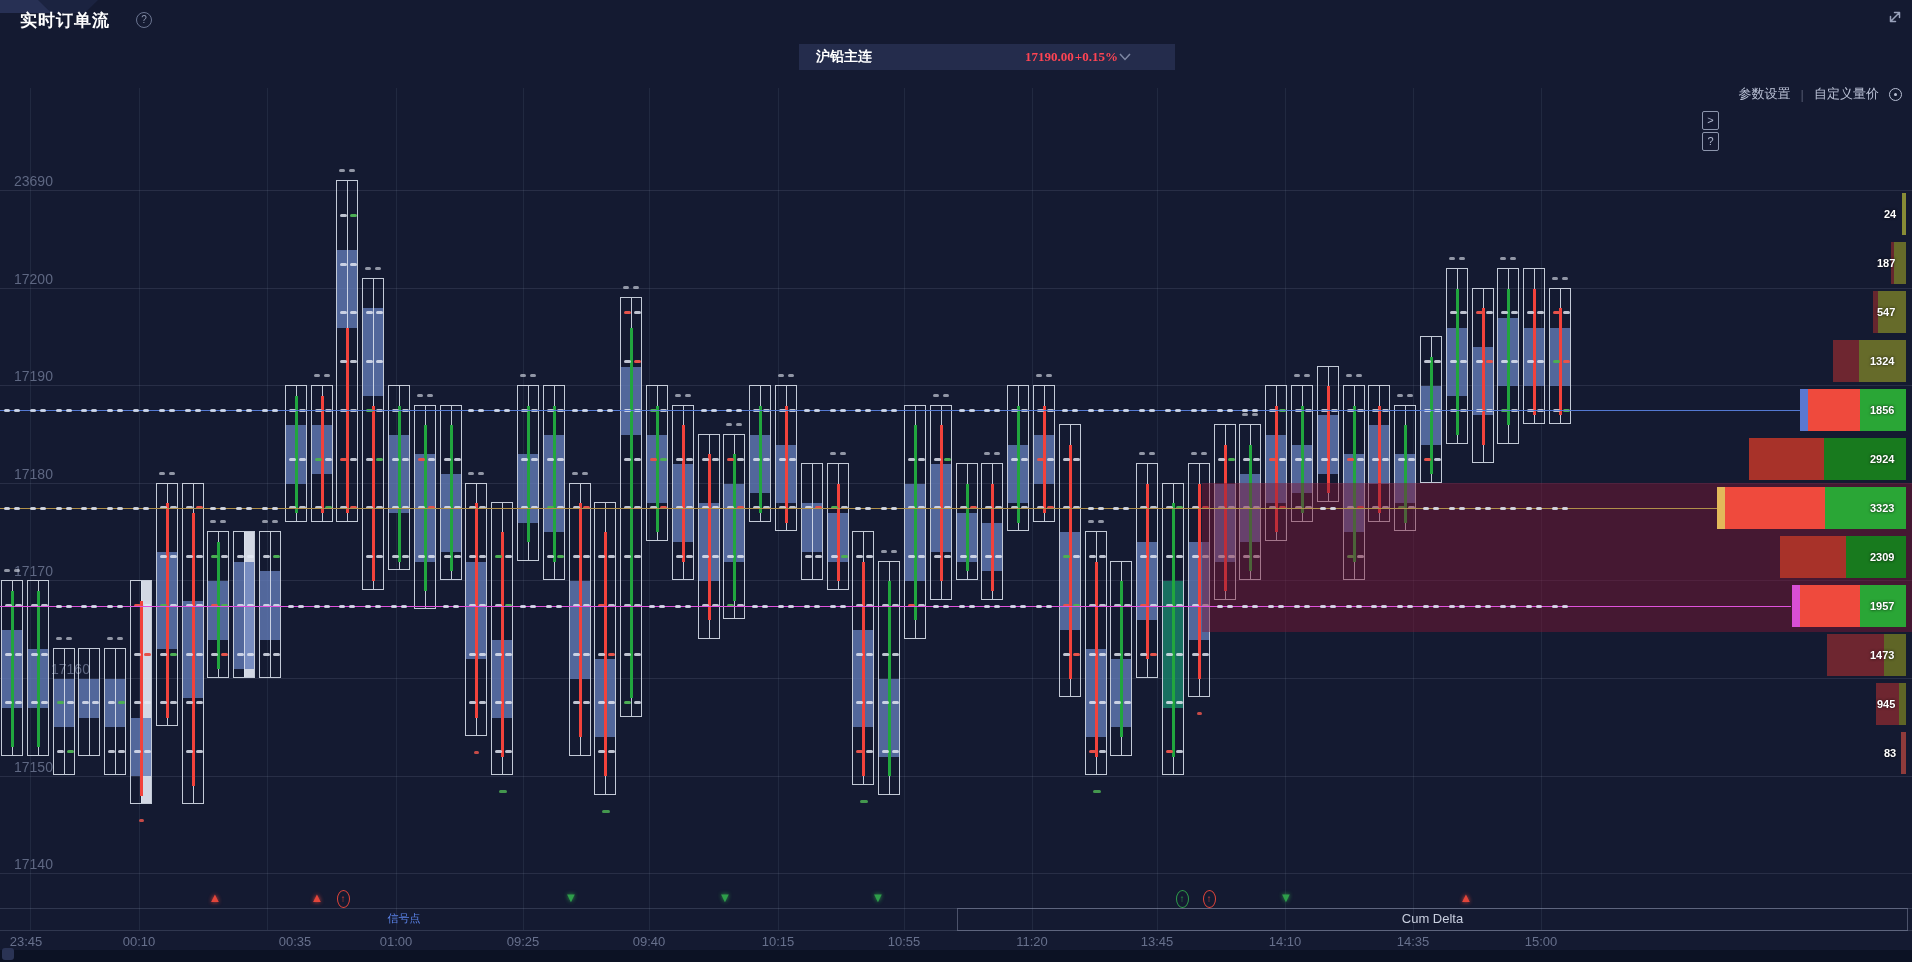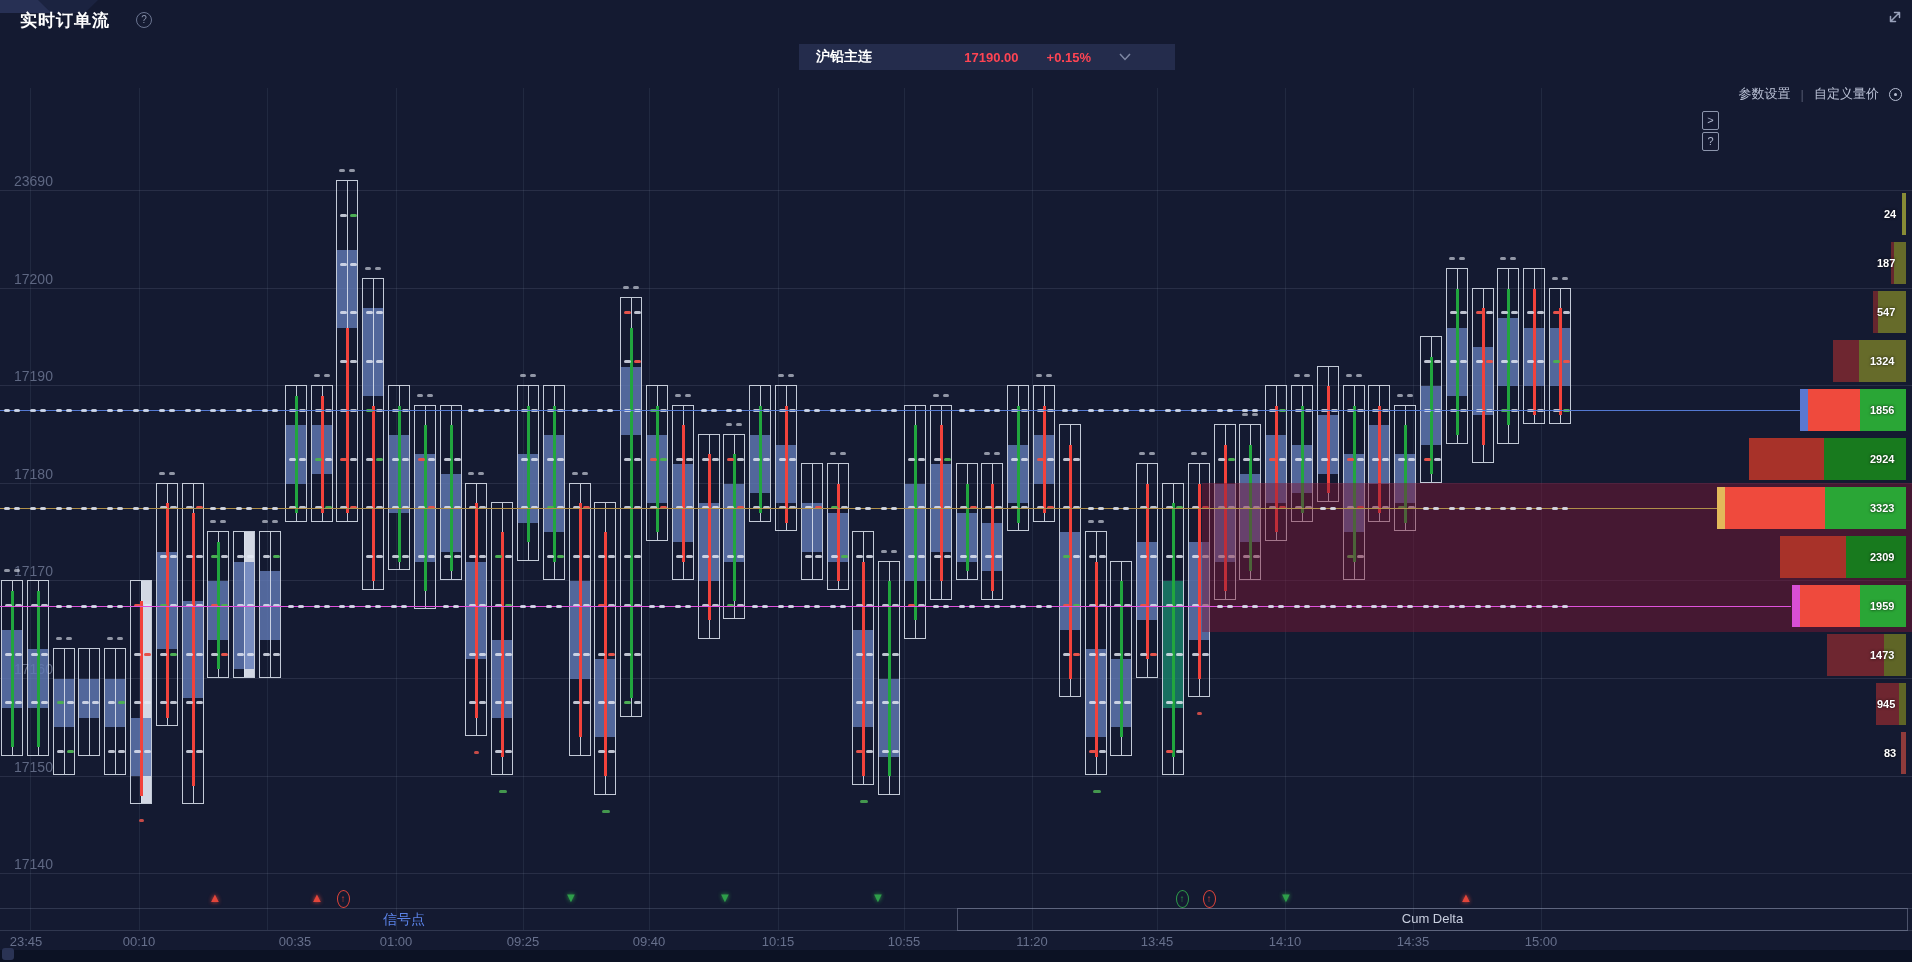--- a/index.html
+++ b/index.html
@@ -14,21 +14,21 @@
   #help-icon { position:absolute; left:136px; top:12px; width:16px; height:16px; border:1px solid #6A7490; border-radius:50%; color:#8B94AD; font-size:10px; line-height:14px; text-align:center; }
   #tabs { position:absolute; left:176px; top:9px; display:flex; gap:28px; font-size:14px; color:#7E87A1; }
   #tabs .tab { position:relative; cursor:pointer; padding-bottom:9px; }
   #tabs .tab.active { color:#FFFFFF; font-size:15px; font-weight:bold; }
   #tabs .tab.active::after { content:""; position:absolute; left:-2px; right:-2px; bottom:0; height:3px; background:#4C7FF0; border-radius:2px; }
   #expand-icon { position:absolute; right:8px; top:8px; width:18px; height:18px; cursor:pointer; }
 
   
   #symbol-bar { position:absolute; left:799px; top:44px; width:376px; height:26px; background:#242C4C; z-index:49; display:flex; align-items:center; cursor:pointer; }
   #symbol-name { margin-left:17px; font-size:14px; font-weight:bold; color:#FFFFFF; }
-  #symbol-right { margin-left:auto; margin-right:44px; display:flex; align-items:center; gap:28px; }
+  #symbol-right { margin-left:auto; margin-right:44px; display:flex; align-items:center; gap:1px;font-family:Liberation Serif, serif; }
   #symbol-price, #symbol-change { font-size:13px; font-weight:bold; color:#FF4453; }
   #symbol-chevron { width:12px; height:8px; }
 
   
   #toolbar { position:absolute; right:10px; top:85px; z-index:48; display:flex; align-items:center; gap:10px; font-size:13px; color:#B9C0D4; }
   #toolbar .sep { color:rgba(185,192,212,0.35); }
   #eye-icon { width:13px; height:13px; border:1px solid #B9C0D4; border-radius:50%; position:relative; display:inline-block; }
   #eye-icon::after { content:""; position:absolute; left:4px; top:4px; width:3px; height:3px; border-radius:50%; background:#B9C0D4; }
   #side-btns { position:absolute; left:1702px; top:111px; z-index:48; display:flex; flex-direction:column; gap:2px; }
   #side-btns .sbtn { width:17px; height:19px; border:1px solid #8D96AD; border-radius:2px; color:#AEB6CC; font-size:11px; text-align:center; line-height:17px; background:rgba(21,27,50,0.85); cursor:pointer; }
@@ -49,42 +49,42 @@
   .profile-bar { position:absolute; display:flex; }
   .profile-bar .seg { height:100%; }
   .profile-label { position:absolute; font-size:11px; font-weight:bold; color:#FFFFFF; text-shadow:0 0 3px rgba(0,0,0,0.9); transform:translateY(-50%); }
 
   .sig { position:absolute; width:18px; height:20px; text-align:center; transform:translateX(-50%); }
   .sig .tri { font-size:13px; line-height:20px; }
   .sig .oval { display:inline-block; width:13px; height:18px; border-radius:50%; border:1.5px solid; font-size:10px; line-height:15px; }
 
   
   .strip-line { position:absolute; left:0; width:1912px; height:1px; background:rgba(180,190,215,0.18); }
-  #signal-label { position:absolute; left:0; top:911px; width:808px; text-align:center; font-size:14px; color:#5B83E8; cursor:pointer; }
+  #signal-label { position:absolute; left:0; top:911px; width:808px; text-align:center; font-size:11px; color:#5B83E8; cursor:pointer; }
   #cumdelta-box { position:absolute; left:957px; top:908px; width:951px; height:23px; border:1px solid rgba(180,190,215,0.35); cursor:pointer; }
   #cumdelta-label { position:absolute; left:957px; top:911px; width:951px; text-align:center; font-size:13px; color:#C9CFDF; cursor:pointer; }
   #bottom-strip { position:absolute; left:0; top:950px; width:1912px; height:12px; background:#0C1224; }
   #bottom-notch { position:absolute; left:2px; top:948px; width:12px; height:12px; background:#2A3354; border-radius:3px; }
 </style>
 </head>
 <body>
 
 <div id="chart">
     <div class="hgrid" style="top: 190px;"></div>
     <div class="price-label" style="top: 173px;">23690</div>
     <div class="hgrid" style="top: 288px;"></div>
     <div class="price-label" style="top: 271px;">17200</div>
     <div class="hgrid" style="top: 385px;"></div>
     <div class="price-label" style="top: 368px;">17190</div>
     <div class="hgrid" style="top: 483px;"></div>
     <div class="price-label" style="top: 466px;">17180</div>
     <div class="hgrid" style="top: 580px;"></div>
     <div class="price-label" style="top: 563px;">17170</div>
     <div class="hgrid" style="top: 678px;"></div>
-    <div class="price-label" style="top: 661px;">17160</div>
+    <div class="price-label" style="top: 661px; margin-left: 37px;">17160</div>
     <div class="hgrid" style="top: 776px;"></div>
     <div class="price-label" style="top: 759px;">17150</div>
     <div class="hgrid" style="top: 873px;"></div>
     <div class="price-label" style="top: 856px;">17140</div>
     <div class="vgrid" style="left: 30px;"></div>
     <div class="vgrid" style="left: 139px;"></div>
     <div class="vgrid" style="left: 267px;"></div>
     <div class="vgrid" style="left: 396px;"></div>
     <div class="vgrid" style="left: 523px;"></div>
     <div class="vgrid" style="left: 649px;"></div>
@@ -1120,21 +1120,21 @@
     <div class="profile-bar" style="left: 1780px; top: 536px; width: 126px; height: 42px;">
       <div class="seg" style="width: 66px; background: rgb(168, 50, 41);"></div>
       <div class="seg" style="width: 60px; background: rgb(24, 122, 30);"></div>
     </div>
     <div class="profile-label" style="top: 557px; left: 1870px;">2309</div>
     <div class="profile-bar" style="left: 1792px; top: 585px; width: 114px; height: 42px;">
       <div class="seg" style="width: 8px; background: rgb(217, 79, 212);"></div>
       <div class="seg" style="width: 60px; background: rgb(239, 74, 61);"></div>
       <div class="seg" style="width: 46px; background: rgb(42, 166, 54);"></div>
     </div>
-    <div class="profile-label" style="top: 606px; left: 1870px;">1959</div>
+    <div class="profile-label" style="top: 606px; left: 1870px;">1957</div>
     <div class="profile-bar" style="left: 1827px; top: 634px; width: 79px; height: 42px;">
       <div class="seg" style="width: 57px; background: rgb(110, 38, 48);"></div>
       <div class="seg" style="width: 22px; background: rgb(95, 101, 38);"></div>
     </div>
     <div class="profile-label" style="top: 655px; left: 1870px;">1473</div>
     <div class="profile-bar" style="left: 1876px; top: 683px; width: 30px; height: 42px;">
       <div class="seg" style="width: 23px; background: rgb(110, 38, 48);"></div>
       <div class="seg" style="width: 7px; background: rgb(95, 101, 38);"></div>
     </div>
     <div class="profile-label" style="top: 704px; left: 1877px;">945</div>

